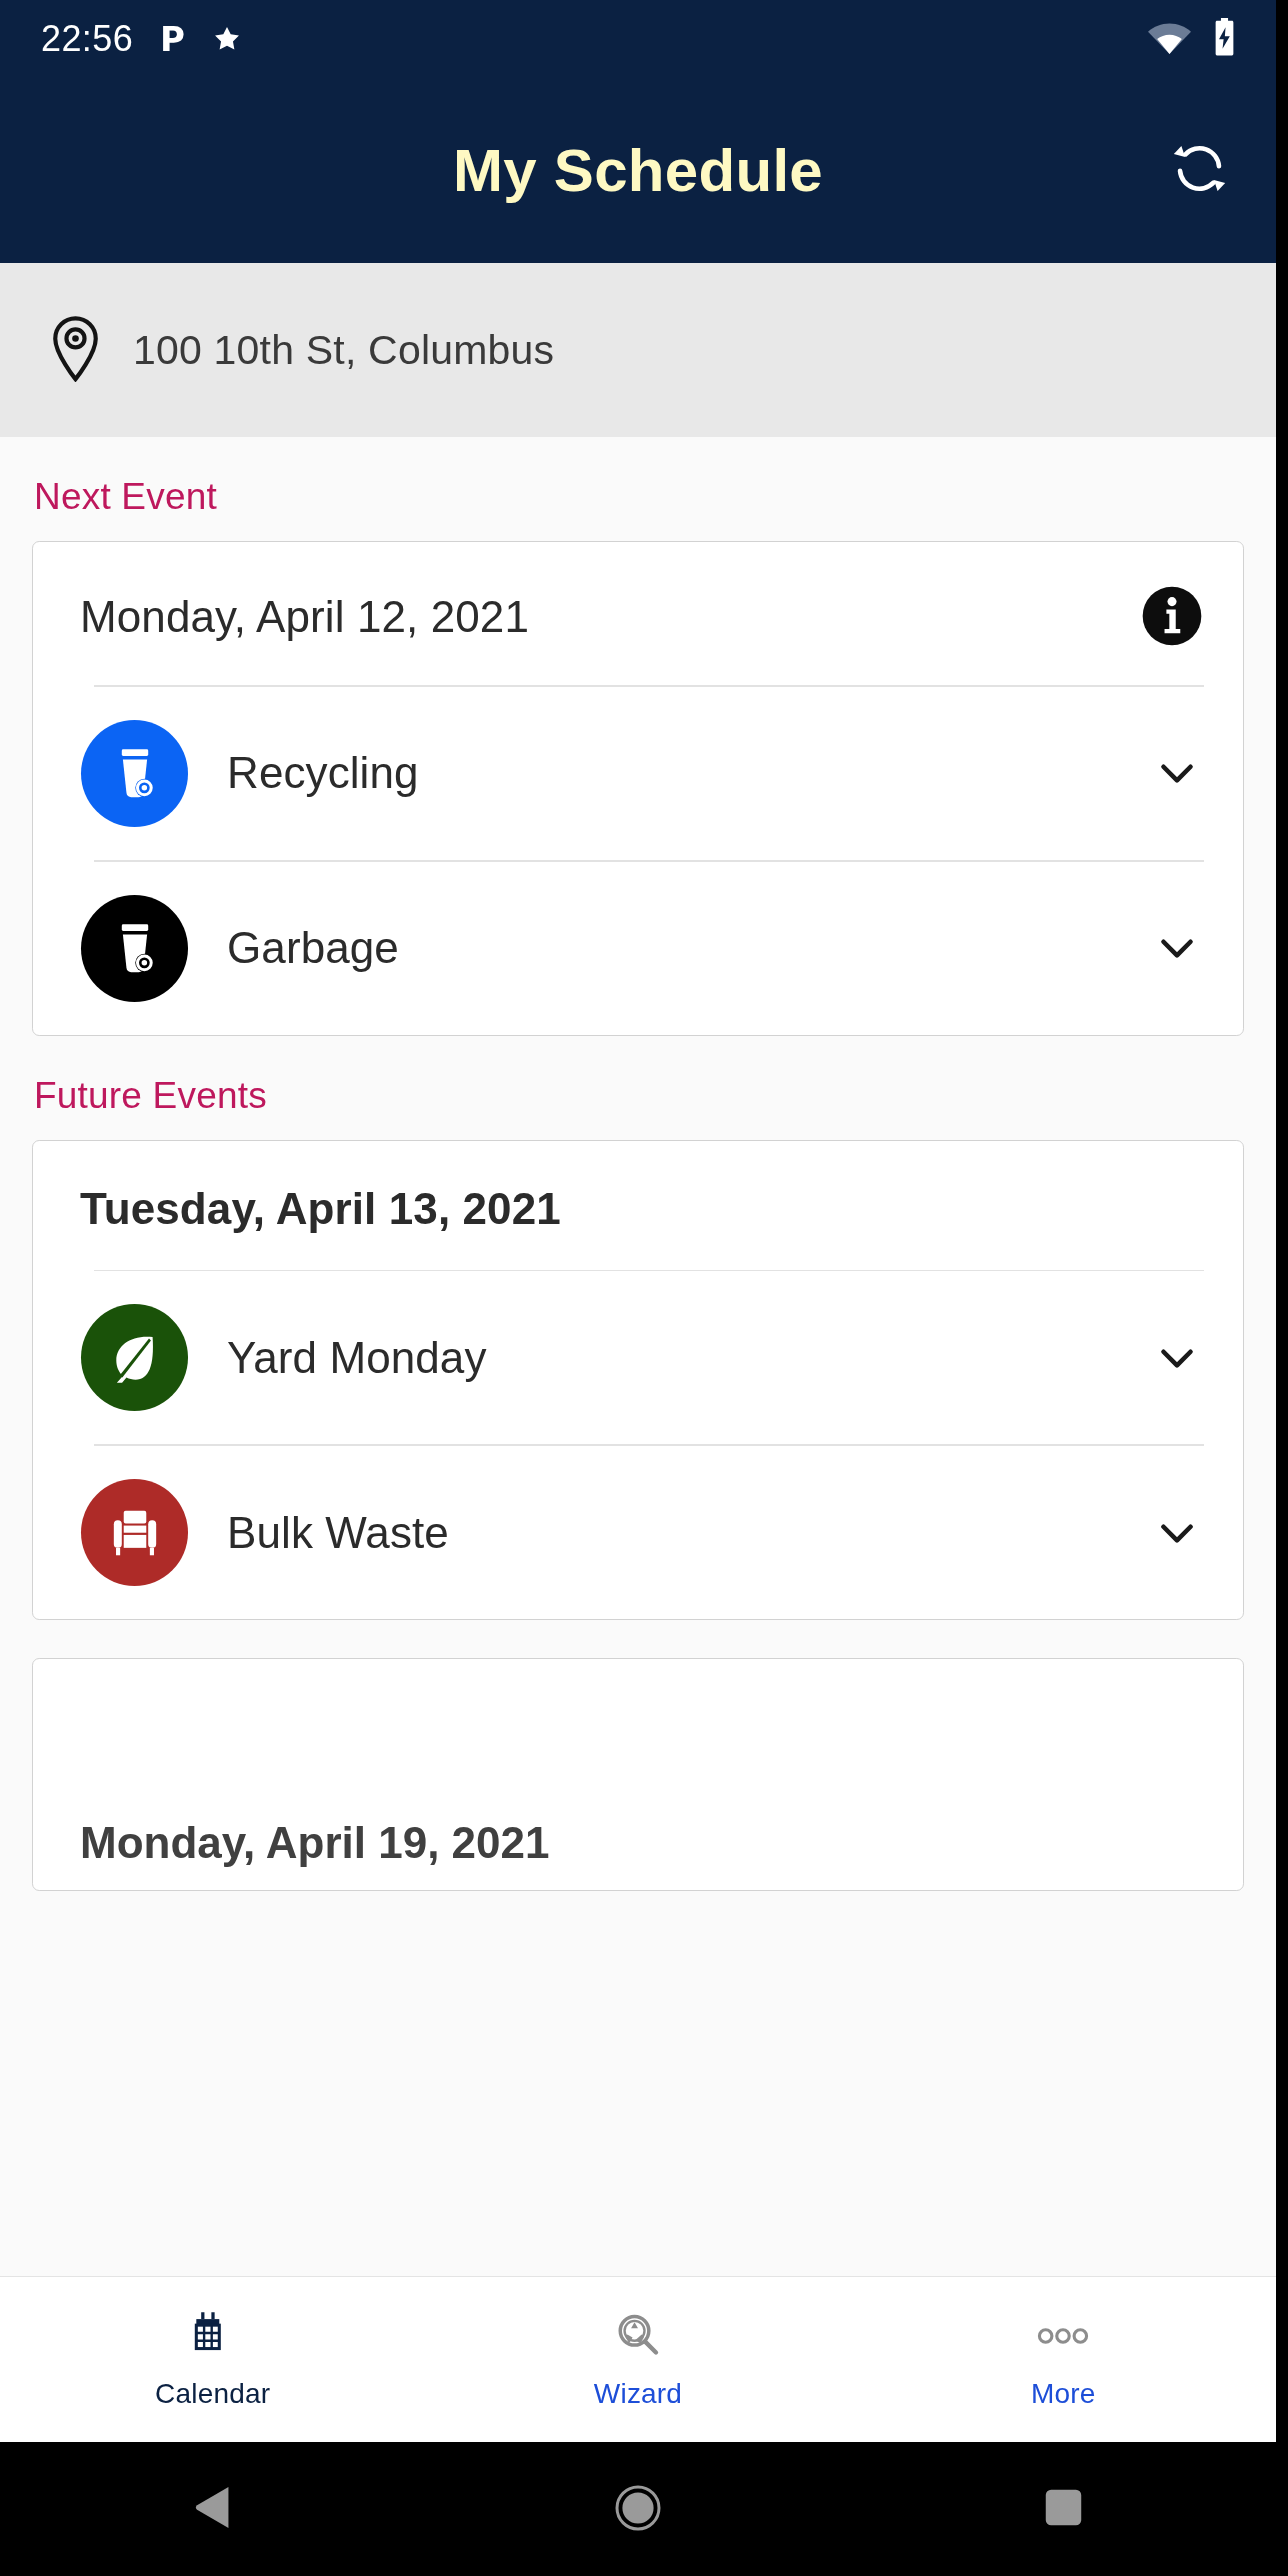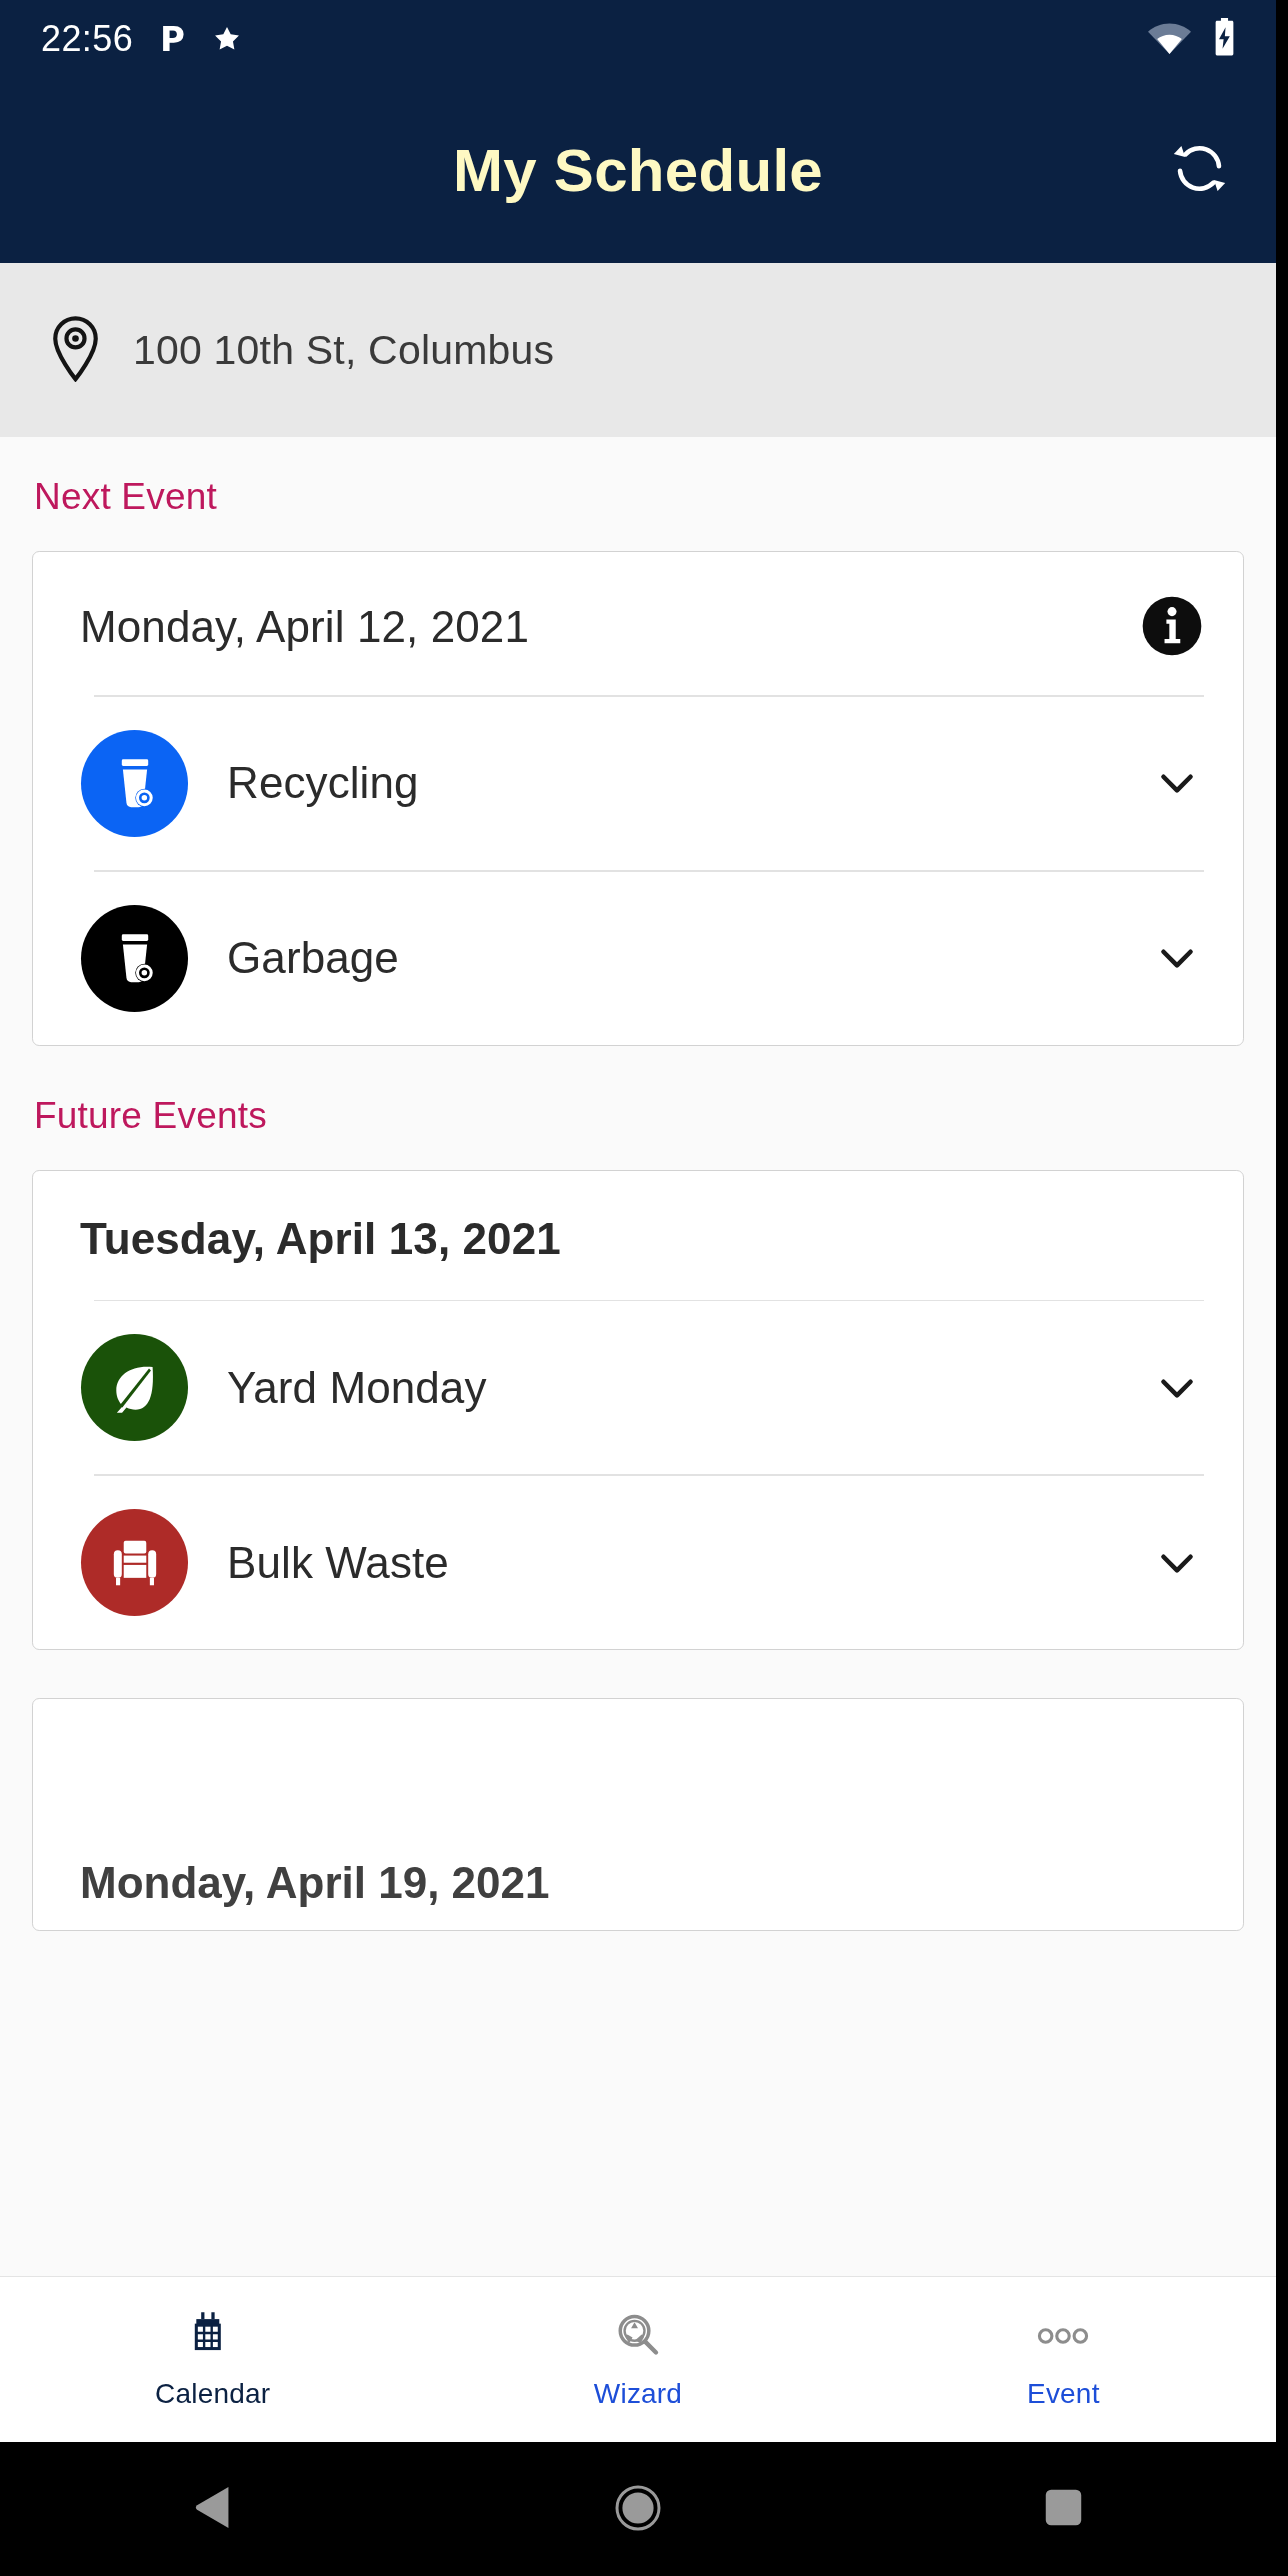--- a/index.html
+++ b/index.html
@@ -103,21 +103,21 @@
   .section-label {
     font-size: 37px;
     color: #be185d;
     padding: 39px 0 23px 34px;
     letter-spacing: 0.2px;
   }
   .card {
     background: #ffffff;
     border: 1.8px solid #d2d2d2;
     border-radius: 7.2px;
-    margin: 10px 32px;
+    margin: 0 32px;
   }
   .card-header {
     display: flex;
     align-items: center;
     padding: 43px 39px 36px 47px;
   }
   .card-date {
     font-size: 44px;
     color: #2b2b2b;
     letter-spacing: 0.1px;
@@ -402,21 +402,21 @@
     </div>
 
     <div class="nav-item inactive">
       <span class="nav-icon">
         <svg width="52" height="18" viewBox="0 0 30 10">
           <circle cx="5" cy="5" r="3.6" fill="none" stroke="#8d8d8d" stroke-width="1.8"></circle>
           <circle cx="15" cy="5" r="3.6" fill="none" stroke="#8d8d8d" stroke-width="1.8"></circle>
           <circle cx="25" cy="5" r="3.6" fill="none" stroke="#8d8d8d" stroke-width="1.8"></circle>
         </svg>
       </span>
-      <span class="nav-label">Event</span>
+      <span class="nav-label">More</span>
     </div>
 
   </div>
 
   <div class="system-nav">
     <div class="sys-btn">
       <span>
         <svg width="39" height="47" viewBox="0 0 22 26">
             <path fill="#9a9a9a" d="M20 1.5v23L2.3 14.2a1.4 1.4 0 0 1 0-2.4z"></path>
           </svg>

